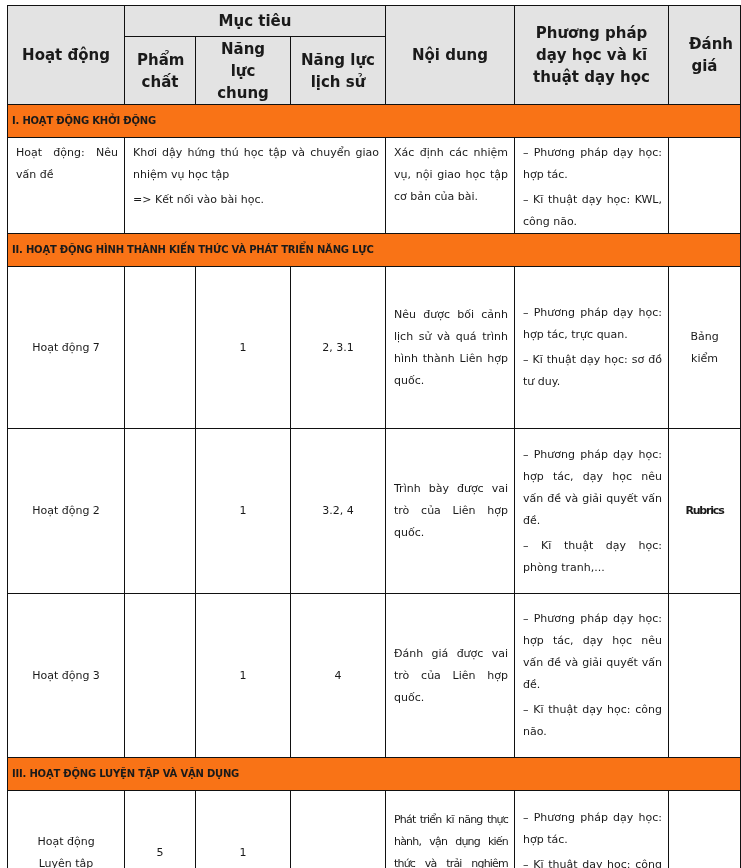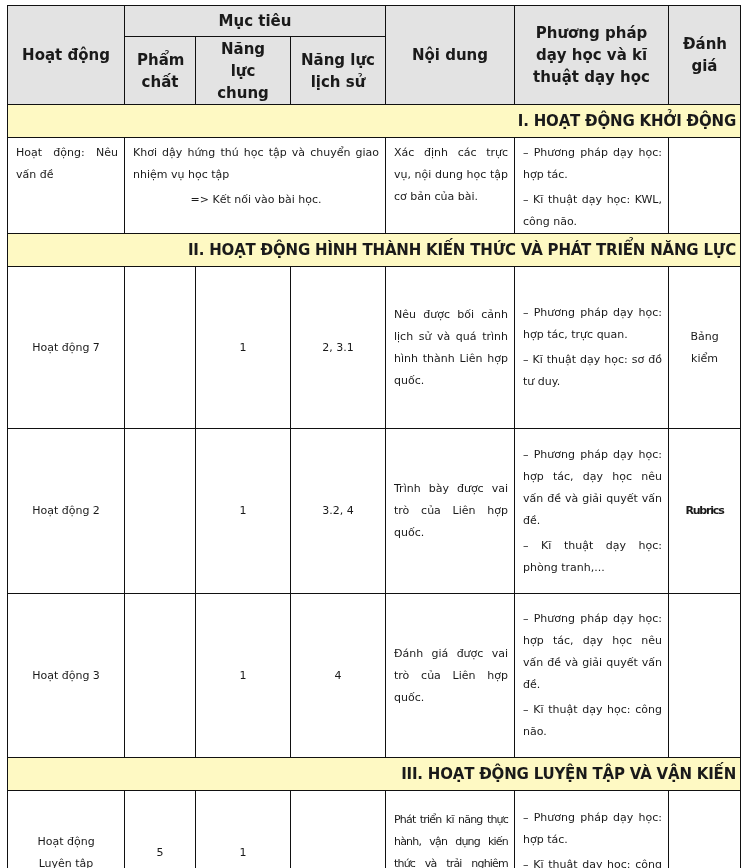--- a/index.html
+++ b/index.html
@@ -1,20 +1,20 @@
 <!DOCTYPE html>
 <html><head>
 <meta charset="utf-8">
 <style>
   html, body { margin: 0; padding: 0; background: #ffffff; }
   body { width: 741px; height: 868px; overflow: hidden; position: relative; font-family: "DejaVu Sans", "Liberation Sans", sans-serif; color: #1a1a1a; }
   table.plan { position: absolute; left: 7px; top: 5px; border-collapse: collapse; table-layout: fixed; width: 733px; }
   table.plan td, table.plan th { border: 1.2px solid #111; padding: 4px; vertical-align: middle; }
   th { background: #e3e3e3; font-weight: bold; font-size: 15px; text-align: center; line-height: 22px; }
-  .section td { background: #fef9c3; font-weight: bold; font-size: 15px; text-align: right; height: 24px; letter-spacing: -0.2px; }
+  .section td { background: #f97316; font-weight: bold; font-size: 10px; text-align: left; height: 24px; letter-spacing: -0.2px; }
   td { font-size: 11px; line-height: 22px; }
   .c { text-align: center; }
   .j { text-align: justify; padding: 0 6px 0 8px !important; }
   .just-top { vertical-align: top !important; padding-top: 4px !important; }
   .pp p { margin: 0; text-align: justify; }
   .pp p + p { margin-top: 3px; }
   .cond { letter-spacing: -1.2px; font-weight: bold; }
   .tight { letter-spacing: -0.8px; }
 </style>
 </head>
@@ -30,38 +30,38 @@
     <col style="width:154px">
     <col style="width:72px">
   </colgroup>
 
   <tbody>
       <tr style="height:25px">
     <th rowspan="2">Hoạt động</th>
     <th colspan="3">Mục tiêu</th>
     <th rowspan="2">Nội dung</th>
     <th rowspan="2" style="padding:16px 4px">Phương pháp dạy học và kĩ thuật dạy học</th>
-    <th rowspan="2" style="padding:0 14px">Đánh giá</th>
+    <th rowspan="2" style="padding:0 20px">Đánh giá</th>
   </tr>
   <tr style="height:51px">
     <th style="padding:0 12px">Phẩm chất</th>
     <th style="padding:0 10px">Năng lực chung</th>
     <th style="padding:0 8px">Năng lực lịch sử</th>
   </tr>
 
   <tr class="section">
     <td colspan="7">I. HOẠT ĐỘNG KHỞI ĐỘNG</td>
   </tr>
   <tr style="height:96px">
     <td class="j just-top" style="padding-left:8px !important"><span>Hoạt động: Nêu vấn đề</span></td>
     <td colspan="3" class="j just-top pp">
       <p>Khơi dậy hứng thú học tập và chuyển giao nhiệm vụ học tập</p>
-      <p style="text-align:center">=&gt; Kết nối vào bài học.</p>
+      <p style="text-align:left">=&gt; Kết nối vào bài học.</p>
     </td>
-    <td class="j just-top">Xác định các trực vụ, nội dung học tập cơ bản của bài.</td>
+    <td class="j just-top">Xác định các nhiệm vụ, nội giao học tập cơ bản của bài.</td>
     <td class="j just-top pp">
       <p>– Phương pháp dạy học: hợp tác.</p>
       <p>– Kĩ thuật dạy học: KWL, công não.</p>
     </td>
     <td class="c"></td>
   </tr>
 
   <tr class="section">
     <td colspan="7">II. HOẠT ĐỘNG HÌNH THÀNH KIẾN THỨC VÀ PHÁT TRIỂN NĂNG LỰC</td>
   </tr>
@@ -96,21 +96,21 @@
     <td class="c">4</td>
     <td class="j">Đánh giá được vai trò của Liên hợp quốc.</td>
     <td class="j pp">
       <p>– Phương pháp dạy học: hợp tác, dạy học nêu vấn đề và giải quyết vấn đề.</p>
       <p>– Kĩ thuật dạy học: công não.</p>
     </td>
     <td class="c"></td>
   </tr>
 
   <tr class="section">
-    <td colspan="7">III. HOẠT ĐỘNG LUYỆN TẬP VÀ VẬN KIẾN</td>
+    <td colspan="7">III. HOẠT ĐỘNG LUYỆN TẬP VÀ VẬN DỤNG</td>
   </tr>
   <tr style="height:124px">
     <td class="c" style="padding:0 14px">Hoạt động Luyện tập</td>
     <td class="c">5</td>
     <td class="c">1</td>
     <td class="c"></td>
     <td class="j tight">Phát triển kĩ năng thực hành, vận dụng kiến thức và trải nghiệm thực tế.</td>
     <td class="j pp">
       <p>– Phương pháp dạy học: hợp tác.</p>
       <p>– Kĩ thuật dạy học: công não, khăn trải bàn.</p>

